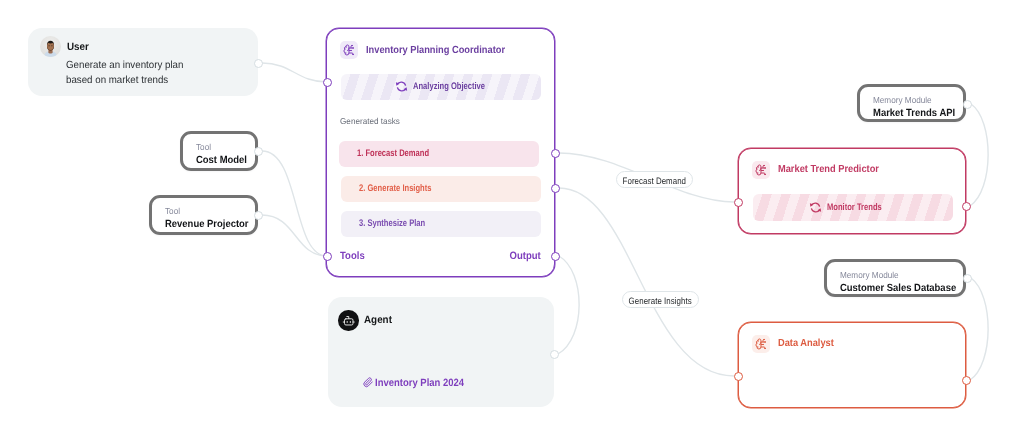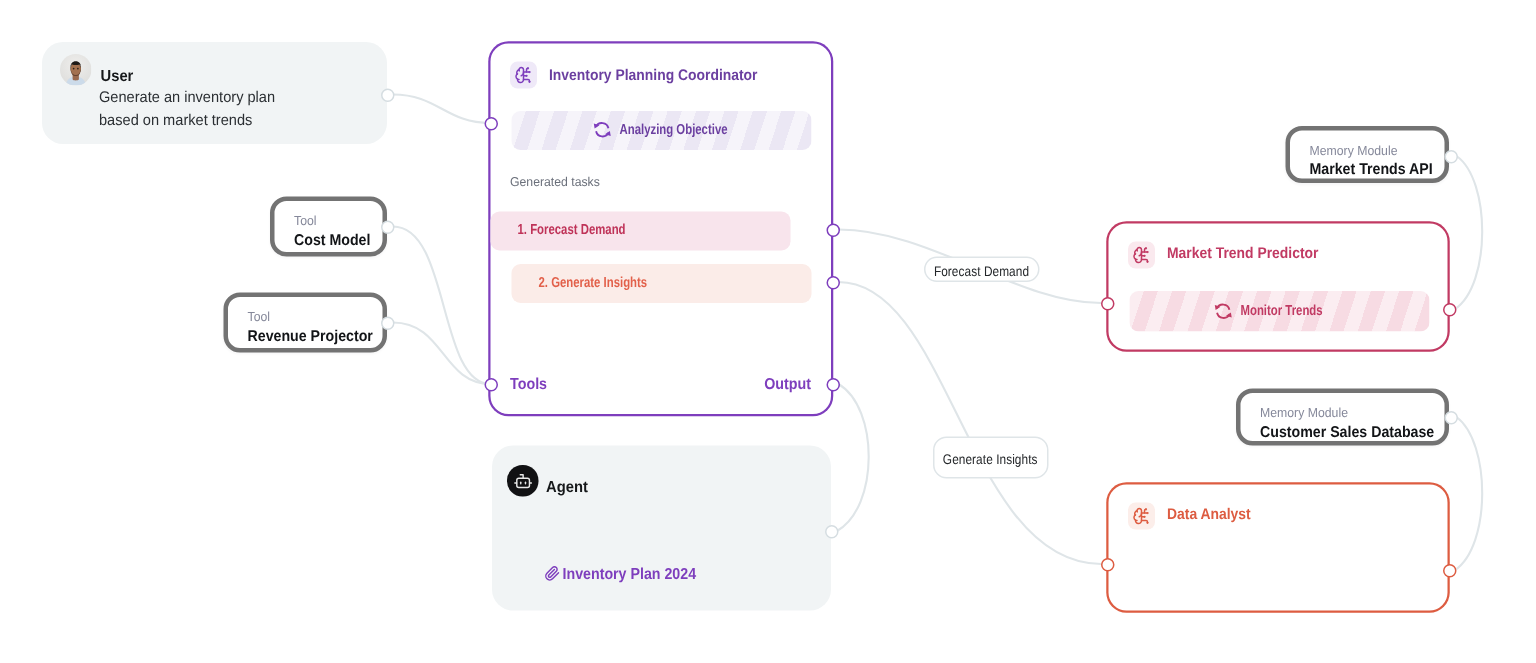--- a/index.html
+++ b/index.html
@@ -5,21 +5,21 @@
   html,body{margin:0;padding:0;}
   body{width:1024px;height:442px;background:#ffffff;
        font-family:"Liberation Sans",sans-serif;overflow:hidden;
        -webkit-font-smoothing:antialiased;text-rendering:geometricPrecision;}
   #canvas{position:relative;width:1024px;height:442px;opacity:.999;}
   #edges{position:absolute;left:0;top:0;width:1024px;height:442px;overflow:visible;}
   .node{position:absolute;box-sizing:border-box;}
 
   
   .chat{background:#f1f4f5;border-radius:14px;}
-  .chat-head{display:flex;align-items:flex-end;gap:5.5px;}
+  .chat-head{display:flex;align-items:center;gap:5.5px;}
   .avatar{width:21px;height:21px;border-radius:50%;overflow:hidden;flex:none;}
   .chat-name{font-size:10.6px;font-weight:bold;color:#16181a;display:inline-block;
              transform:scaleX(.93);transform-origin:left center;opacity:.999;}
   .chat-body{font-size:10.3px;color:#2b2f33;line-height:15px;white-space:nowrap;}
   .chat-body > div{display:block;}
   .chat-body > div > span{display:inline-block;transform:scaleX(.945);transform-origin:left center;opacity:.999;}
 
   
   .wcard{background:#fff;border:3px solid #737373;border-radius:11px;
          box-shadow:0 1px 2px rgba(16,24,40,.04);}
@@ -152,40 +152,43 @@
         <path d="M22.4 19.8 L15.4 17.6 L21.4 13.4 Z" fill="#7e3ebd"></path>
       </svg>
       <span class="stripe-lblwrap" style="width:72.1px;">
             <span class="stripe-lbl" style="color:#6b3fa0;font-size:9.6px;">Analyzing Objective</span>
           </span>
       </div>
     </div>
 
     <div style="position:absolute;left:13.5px;top:87px;font-size:8.5px;color:#6a6f7a;transform:scaleX(.96);transform-origin:left center;">Generated tasks</div>
 
-    <div class="task" style="position:absolute;left:0;top:112px;width:200px;height:26px;background:#f8e4ec;padding-left:18px;">
+    <div class="task" style="position:absolute;left:12px;top:112px;width:200px;height:26px;background:#f8e4ec;padding-left:18px;">
       <span style="color:#bf3258;font-size:9.6px;">1. Forecast Demand</span>
     </div>
     <div class="task" style="position:absolute;left:14px;top:147px;width:200px;height:26px;background:#fbece8;padding-left:18px;">
       <span style="color:#e2604a;font-size:9.6px;">2. Generate Insights</span>
+    </div>
+    <div class="task" style="position:absolute;left:14px;top:182px;width:200px;height:26px;background:#f2f0f7;padding-left:18px;">
+      <span style="color:#7a4cb0;font-size:9.6px;">3. Synthesize Plan</span>
     </div>
 
     <div style="position:absolute;left:13.5px;top:221px;font-size:10.6px;font-weight:bold;color:#7e3ebd;transform:scaleX(.9);transform-origin:left center;">Tools</div>
     <div style="position:absolute;right:13.5px;top:221px;font-size:10.6px;font-weight:bold;color:#7e3ebd;transform:scaleX(.9);transform-origin:right center;">Output</div>
   </div>
   <div class="handle" style="left:322.5px;top:77.5px;border:1.6px solid #7e3ebd;"></div>
   <div class="handle" style="left:322.5px;top:251.5px;border:1.6px solid #7e3ebd;"></div>
   <div class="handle" style="left:550.5px;top:148.5px;border:1.6px solid #7e3ebd;"></div>
   <div class="handle" style="left:550.5px;top:183.5px;border:1.6px solid #7e3ebd;"></div>
   <div class="handle" style="left:550.5px;top:251.5px;border:1.6px solid #7e3ebd;"></div>
 
   <div class="elabel" style="left:615.5px;top:171px;width:77px;height:17px;">
     <span>Forecast Demand</span>
   </div>
-  <div class="elabel" style="left:621.5px;top:291px;width:77px;height:28px;">
+  <div class="elabel" style="left:621.5px;top:291px;width:77px;height:17px;">
     <span>Generate Insights</span>
   </div>
 
   <div class="node wcard" style="left:857px;top:84px;width:109px;height:38px;">
     <div class="kind">Memory Module</div>
     <div class="nm">Market Trends API</div>
   </div>
   <div class="handle" style="left:962.5px;top:99.5px;border:1.4px solid #d5dde1;"></div>
 
   <div class="node wcard" style="left:824px;top:259px;width:142px;height:38px;">

